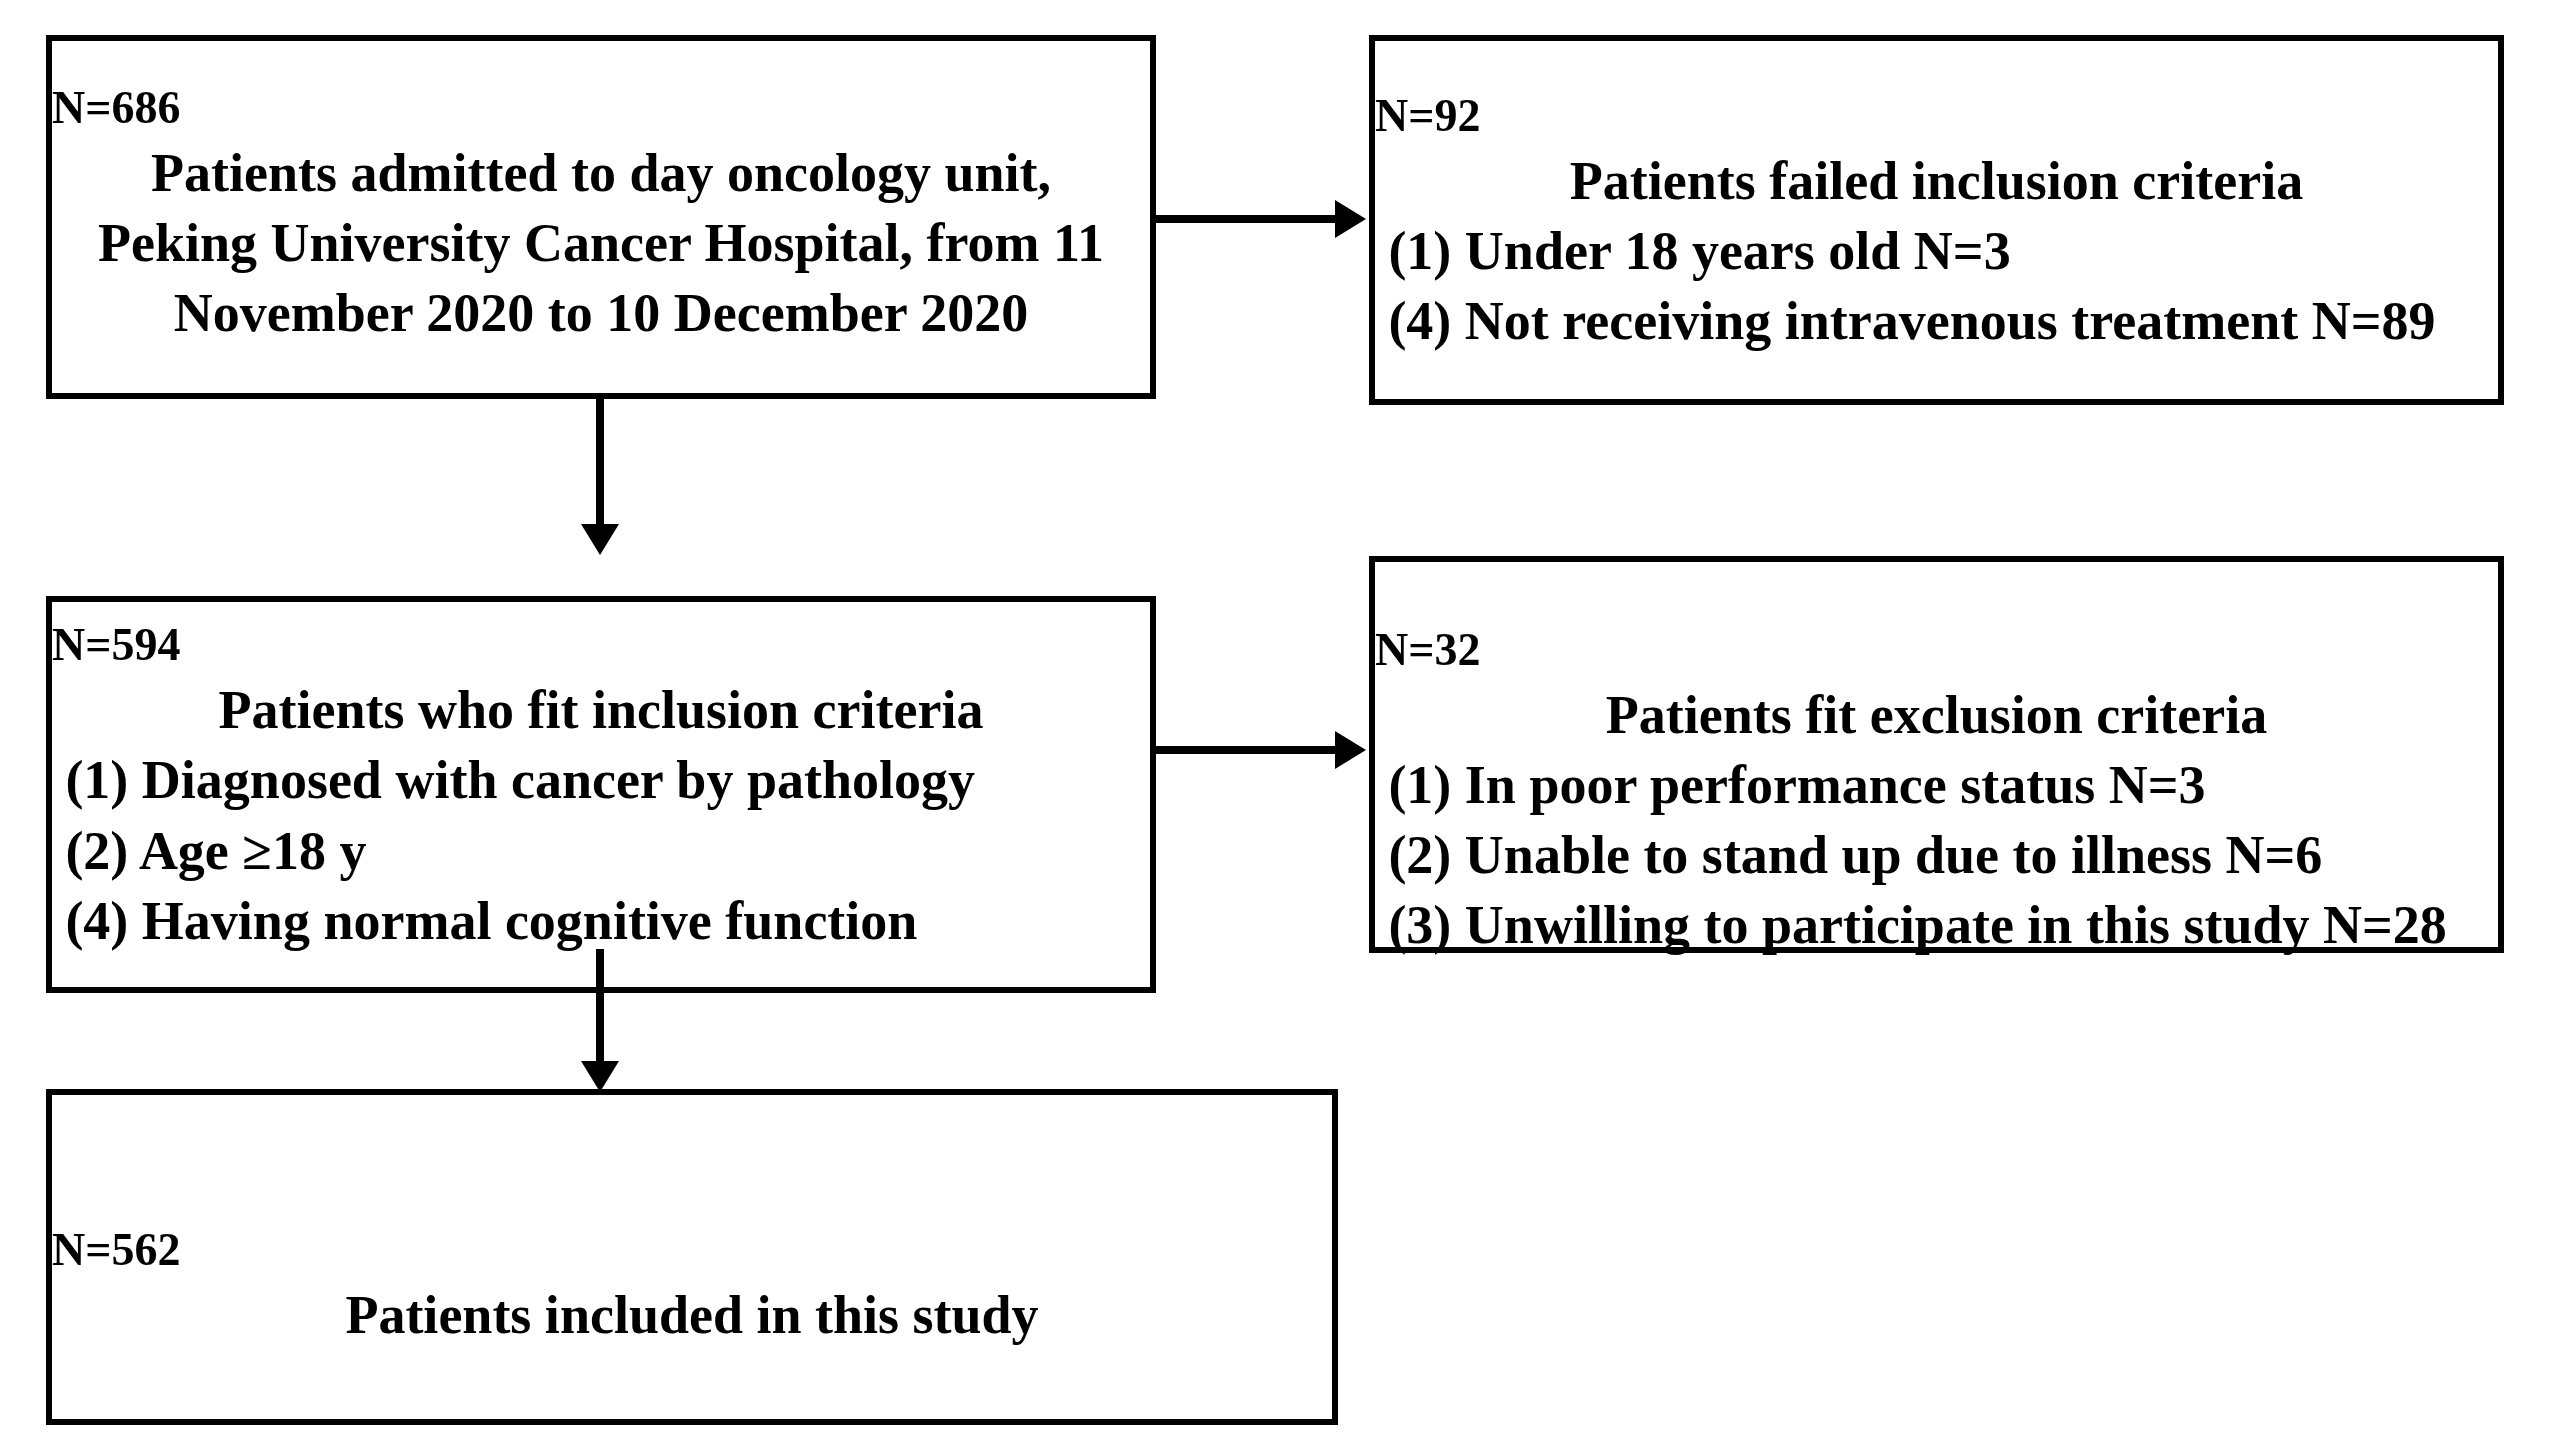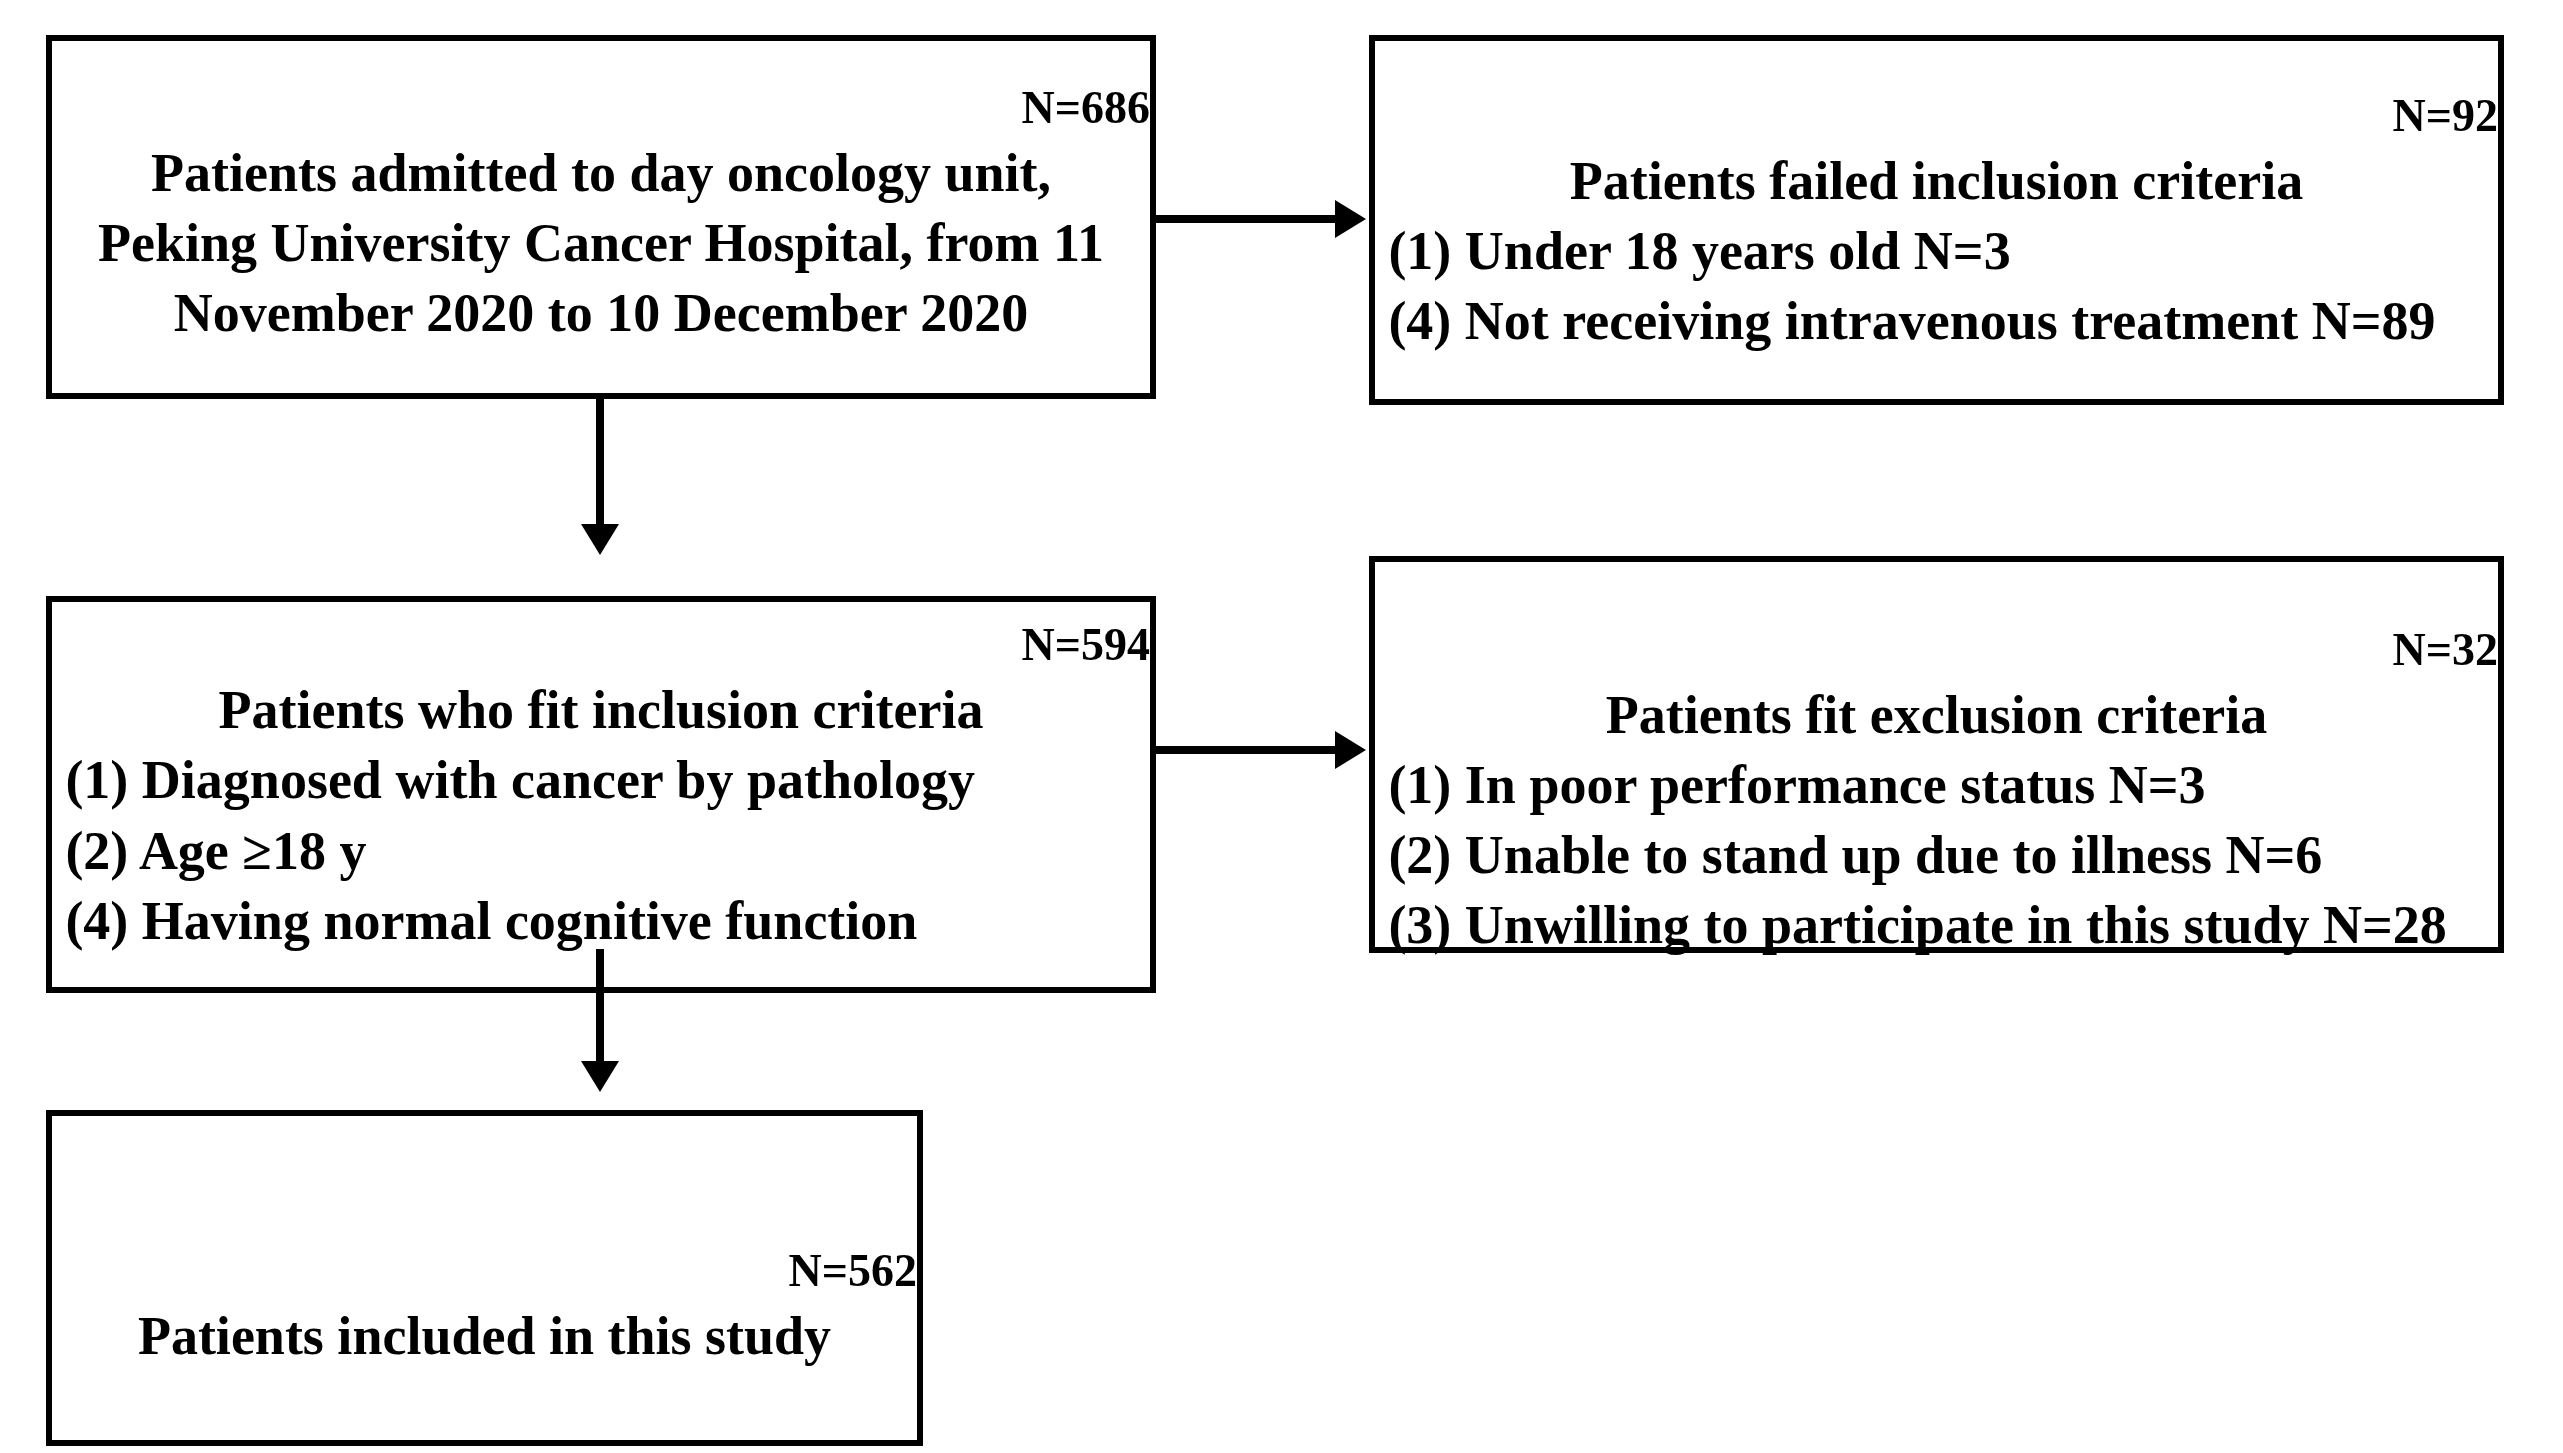--- a/index.html
+++ b/index.html
@@ -33,30 +33,30 @@
     line-height: 1.30;
     white-space: nowrap;
     color: #000000;
   }
   .line.center { text-align: center; }
   .line.left   { text-align: left; padding-left: 13.4px; }
   .nline {
     font-weight: bold;
     font-size: 46px;
     line-height: 1.30;
-    text-align: right;
+    text-align: left;
     color: #000000;
   }
 
   
   #box-enrolled   { left: 46px;   top: 35px;   width: 1110px; height: 364px; }
   #box-failed     { left: 1369px; top: 35px;   width: 1135px; height: 370px; }
   #box-fit        { left: 46px;   top: 556px;  width: 1110px; height: 397px; margin-top: 40px; }
   #box-excluded   { left: 1369px; top: 556px;  width: 1135px; height: 397px; padding-left: 7px; }
-  #box-included   { left: 46px;   top: 1089px; width: 877px; height: 336px; margin-top: 21px; }
+  #box-included   { left: 46px;   top: 1089px; width: 1292px; height: 336px; }
 
   #box-enrolled .box-inner { top: 37px; }
   #box-failed   .box-inner { top: 45px; }
   #box-fit      .box-inner { top: 13.4px; }
   #box-excluded .box-inner { top: 58px; }
   #box-included .box-inner { top: 125px; }
 
   
   .conn {
     position: absolute;

